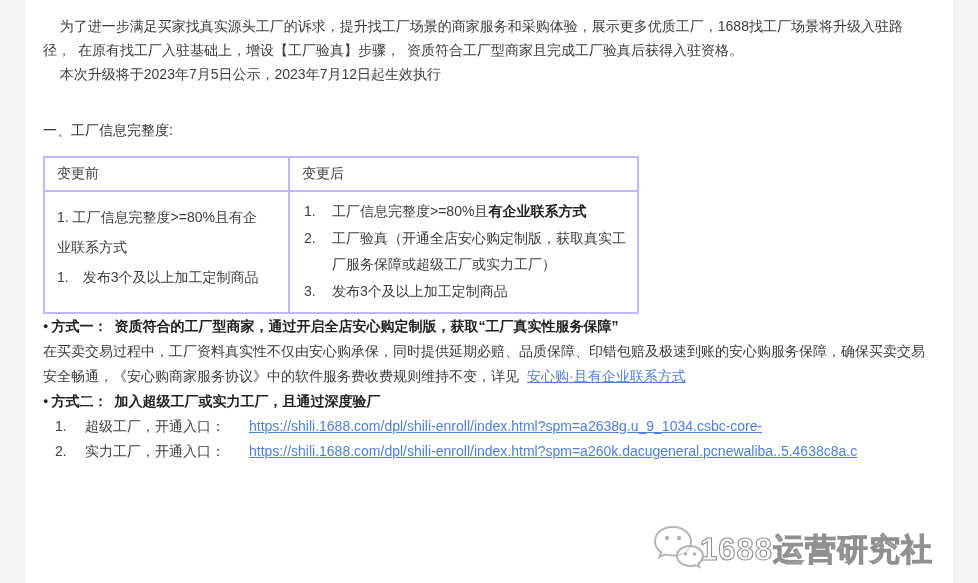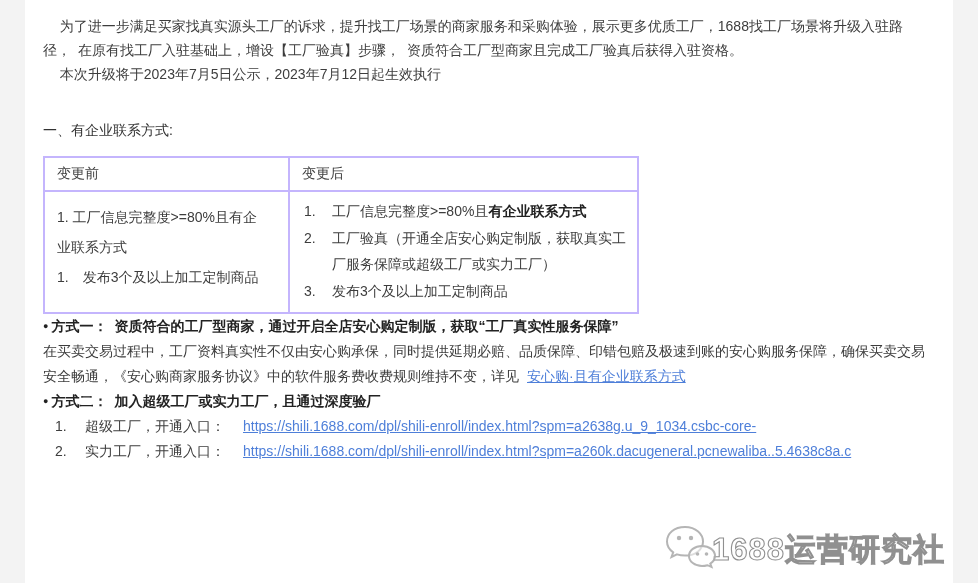--- a/index.html
+++ b/index.html
@@ -33,24 +33,24 @@
   .method-heading { font-weight: 700; color: #222; }
   .small-bullet { font-size: 9px; vertical-align: 2px; margin-right: 3px; }
   a.doc-link {
     color: #4e7fd9;
     text-decoration: underline;
     cursor: pointer;
   }
   .body-link { margin-left: 8px; }
   .entry-line { padding-left: 12px; white-space: nowrap; }
   .entry-line .num { display: inline-block; width: 30px; }
-  .entry-line a { margin-left: 18px; }
+  .entry-line a { margin-left: 24px; }
   .watermark {
     position: absolute;
-    right: 8px;
+    right: 20px;
     bottom: 8px;
     display: flex;
     align-items: center;
     pointer-events: none;
     z-index: 5;
   }
   .wm-icon { margin-right: -4px; opacity: 0.9; }
   .wm-text {
     font-size: 31px;
     font-weight: 700;
@@ -61,21 +61,21 @@
   }
 </style>
 </head>
 <body>
 
 <div class="page">
 
   <p class="intro-p">为了进一步满足买家找真实源头工厂的诉求，提升找工厂场景的商家服务和采购体验，展示更多优质工厂，1688找工厂场景将升级入驻路径， 在原有找工厂入驻基础上，增设【工厂验真】步骤， 资质符合工厂型商家且完成工厂验真后获得入驻资格。</p>
   <p class="intro-p">本次升级将于2023年7月5日公示，2023年7月12日起生效执行</p>
 
-  <p class="section-heading">一、有企业联系方式:</p>
+  <p class="section-heading">一、工厂信息完整度:</p>
 
   <table class="change-table">
     <tbody>
         <tr>
       <th class="col-before">变更前</th>
       <th class="col-after">变更后</th>
     </tr>
     <tr>
       <td class="cell-before">
         <div>1. 工厂信息完整度&gt;=80%且有企业联系方式</div>

